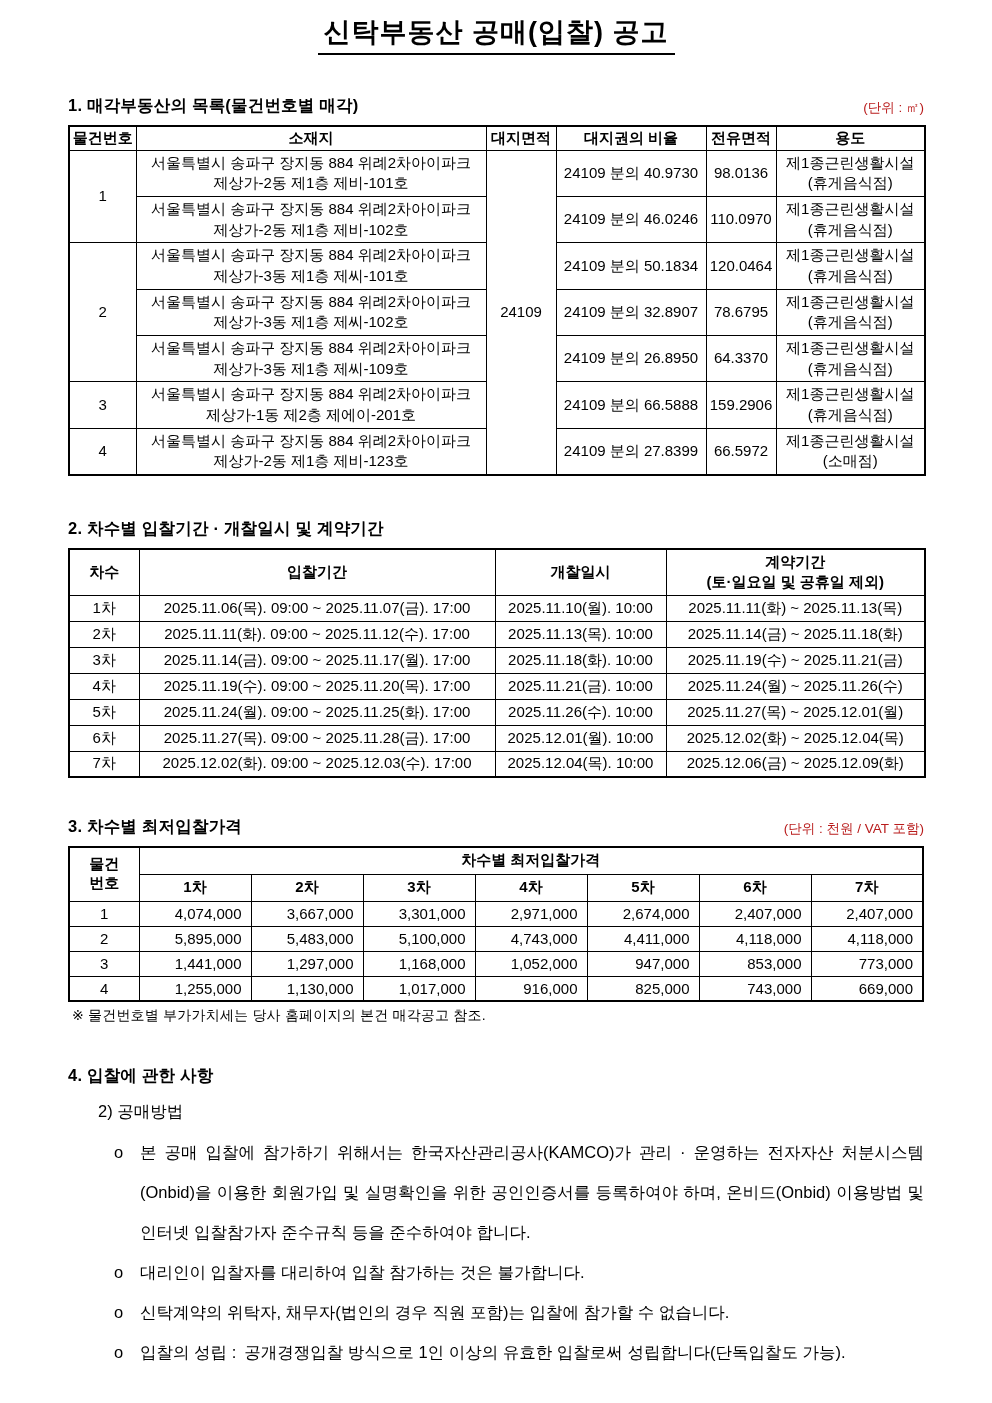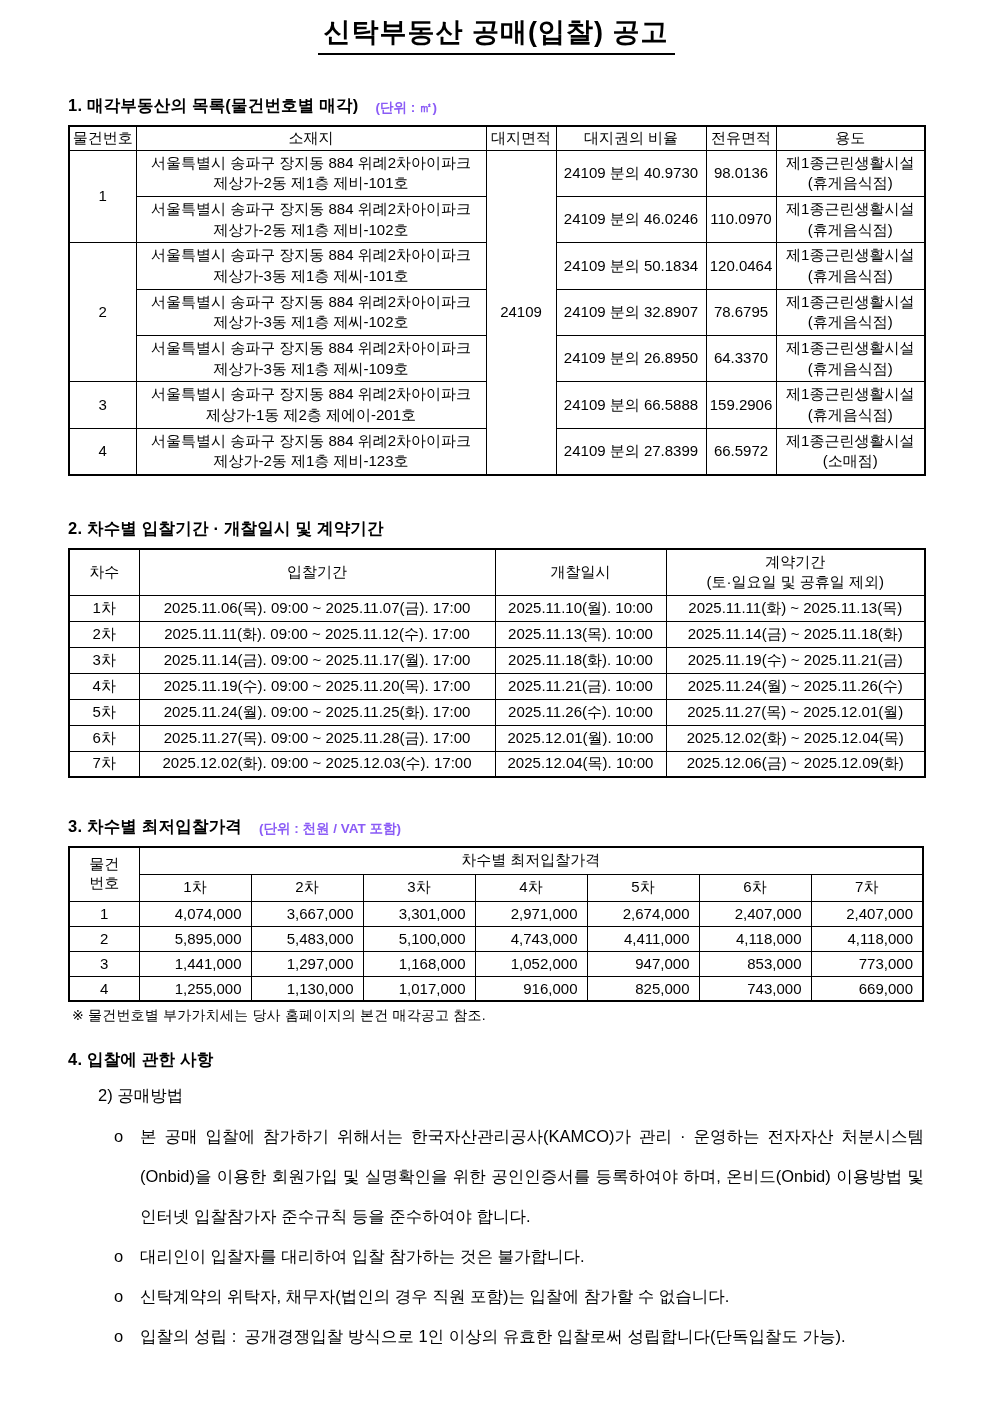--- a/index.html
+++ b/index.html
@@ -14,29 +14,29 @@
 
   
   .title-wrap { text-align: center; margin: 4px 0 40px 0; }
   .title {
     display: inline-block;
     font-size: 27px; font-weight: bold; letter-spacing: 1px;
     border-bottom: 2.5px solid #000; padding: 0 6px 3px 6px;
   }
 
   
-  .sec-head-row { display: flex; align-items: flex-end; margin-bottom: 8px; gap: 17px; }
+  .sec-head-row { display: flex; justify-content: space-between; align-items: flex-end; margin-bottom: 8px; gap: 17px; }
   .sec-head { font-size: 16.5px; font-weight: bold; letter-spacing: 0.2px; }
-  .unit-label { font-size: 13.5px; color: #8b5cf6; font-weight: bold; }
+  .unit-label { font-size: 13.5px; color: #b91c1c; }
 
   
   table { border-collapse: collapse; width: 856px; table-layout: fixed; }
   .doc-table { border: 2px solid #000; }
   .doc-table td, .doc-table th { border: 1px solid #000; font-size: 15px; font-weight: normal; text-align: center; vertical-align: middle; padding: 2px 3px; }
-  .doc-table th { font-weight: normal; }
+  .doc-table th { font-weight: bold; }
 
   
   #lot-table th { height: 24px; padding: 1px 2px; }
   #lot-table td { height: 44px; line-height: 1.38; }
   #lot-table .addr div { white-space: nowrap; }
   #lot-table .use div { white-space: nowrap; }
 
   
   #sched-table th { height: 23px; line-height: 1.35; }
   #sched-table th.two-line { height: 46px; }
@@ -44,21 +44,21 @@
 
   
   #price-table th { height: 27px; }
   #price-table td { height: 25px; }
   #price-table td.num { text-align: right; padding-right: 9px; font-variant-numeric: tabular-nums; }
 
   .note { font-size: 14px; margin: 5px 0 0 4px; letter-spacing: 0.2px; }
 
   .sec-gap1 { margin-top: 42px; }
   .sec-gap2 { margin-top: 38px; }
-  .sec-gap3 { margin-top: 24px; }
+  .sec-gap3 { margin-top: 40px; }
 
   
   .s4-item { font-size: 16.5px; line-height: 2.0; margin-left: 30px; white-space: pre-wrap; }
   .s4-bullets { margin-left: 46px; margin-top: 4px; }
   .bullet { display: flex; font-size: 16.5px; line-height: 40px; }
   .bullet .bm { flex: 0 0 26px; }
   .bullet .blabel { white-space: pre; flex: 0 0 auto; padding-right: 8px; }
   .bullet .btext { flex: 1 1 auto; text-align: justify; white-space: pre-wrap; }
   .inline-link {
     color: #1a1a1a; text-decoration: none;

